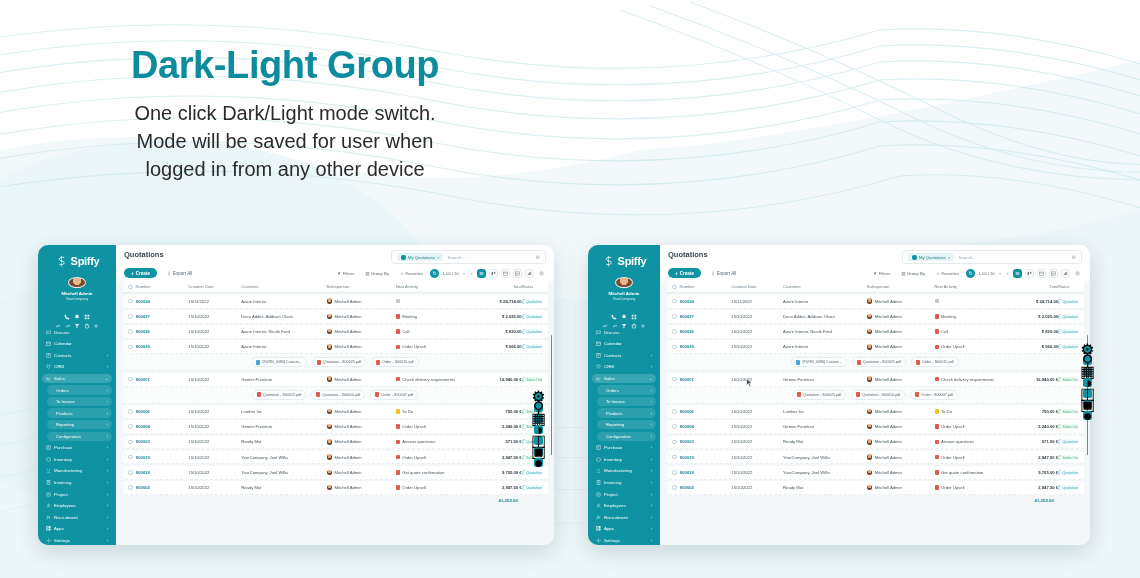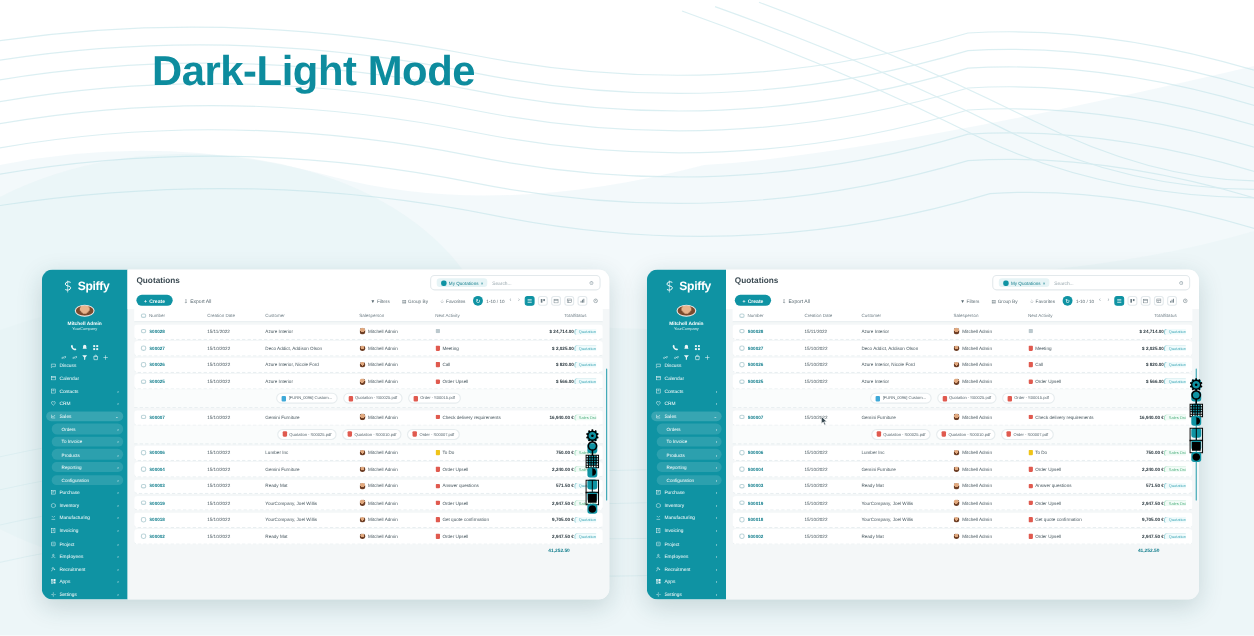--- a/index.html
+++ b/index.html
@@ -144,21 +144,24 @@
     <g fill="none" stroke="#cfe8ec" stroke-width="1" opacity=".45">
       <path d="M-20 420 Q180 370 380 410 T780 400"></path>
       <path d="M-20 450 Q180 400 380 440 T780 430"></path>
       <path d="M-20 482 Q180 432 380 472 T780 462"></path>
       <path d="M-20 516 Q180 466 380 506 T780 496"></path>
     </g>
   </svg>
 
   <div class="headings">
     <div class="head-col">
-      <div class="head-title">Dark-Light Mode</div>
+      <div class="head-title">Dark-Light Group</div>
+      <div class="head-sub" style="white-space:pre-line;">One click Dark/Light mode switch.
+Mode will be saved for user when
+logged in from any other device</div>
     </div>
   </div>
 
   <div class="window" id="win-left" style="left:38px; top:245px; width:516px; height:300px;">
     <div class="sidebar" style="width:78px;">
       <div class="sb-logo">
         <span class="sb-logo-mark">
           <svg viewBox="0 0 24 24" width="13" height="13" fill="none" stroke="#fff" stroke-width="1.6">
             <path d="M17 5c-3-2-9-1-9 3s9 2 9 6-6 5-9 3"></path>
               <path d="M12 2v20" stroke-width="1"></path>

